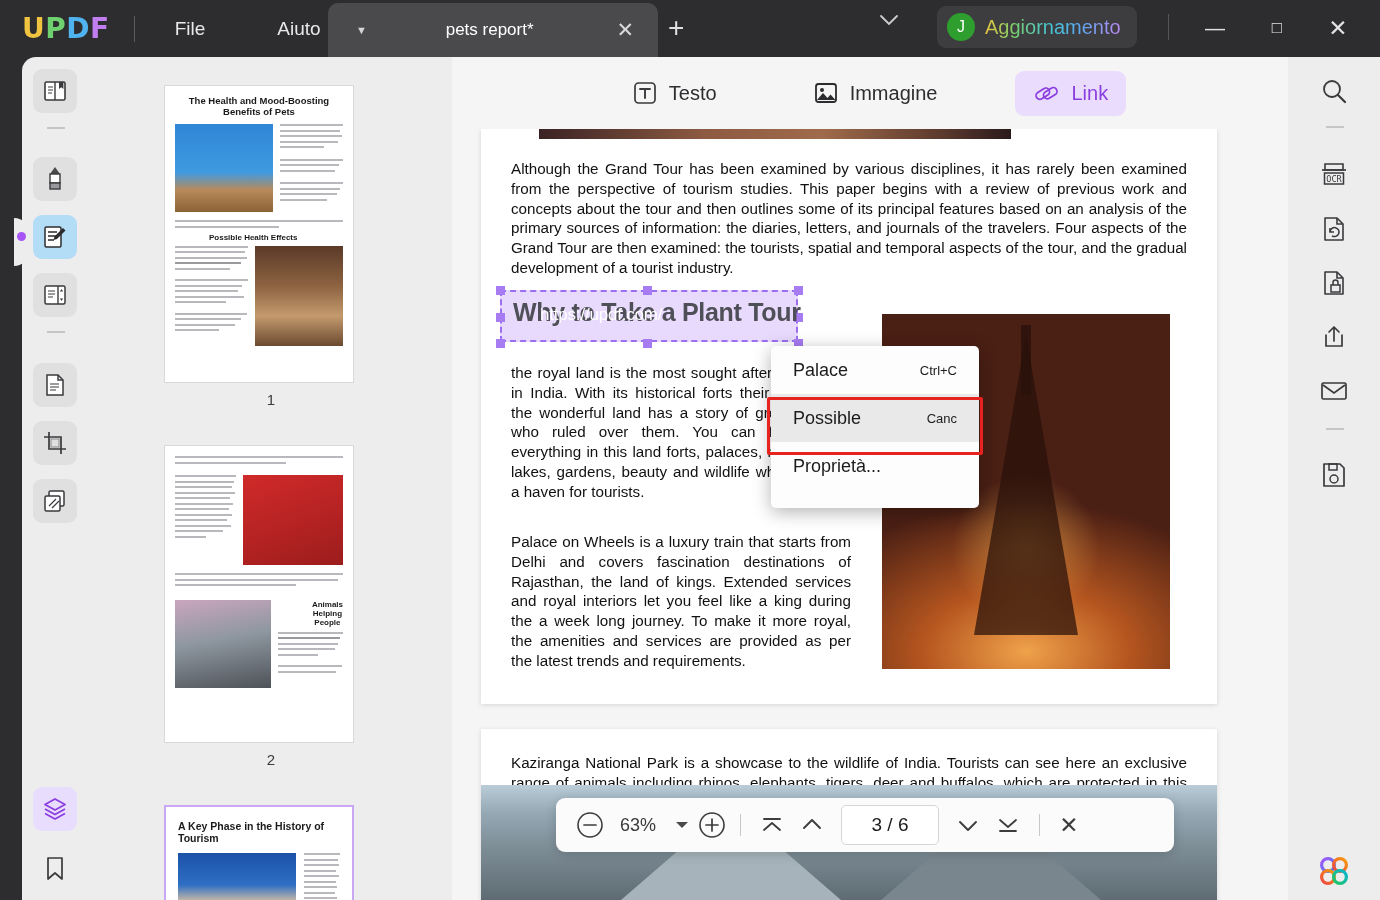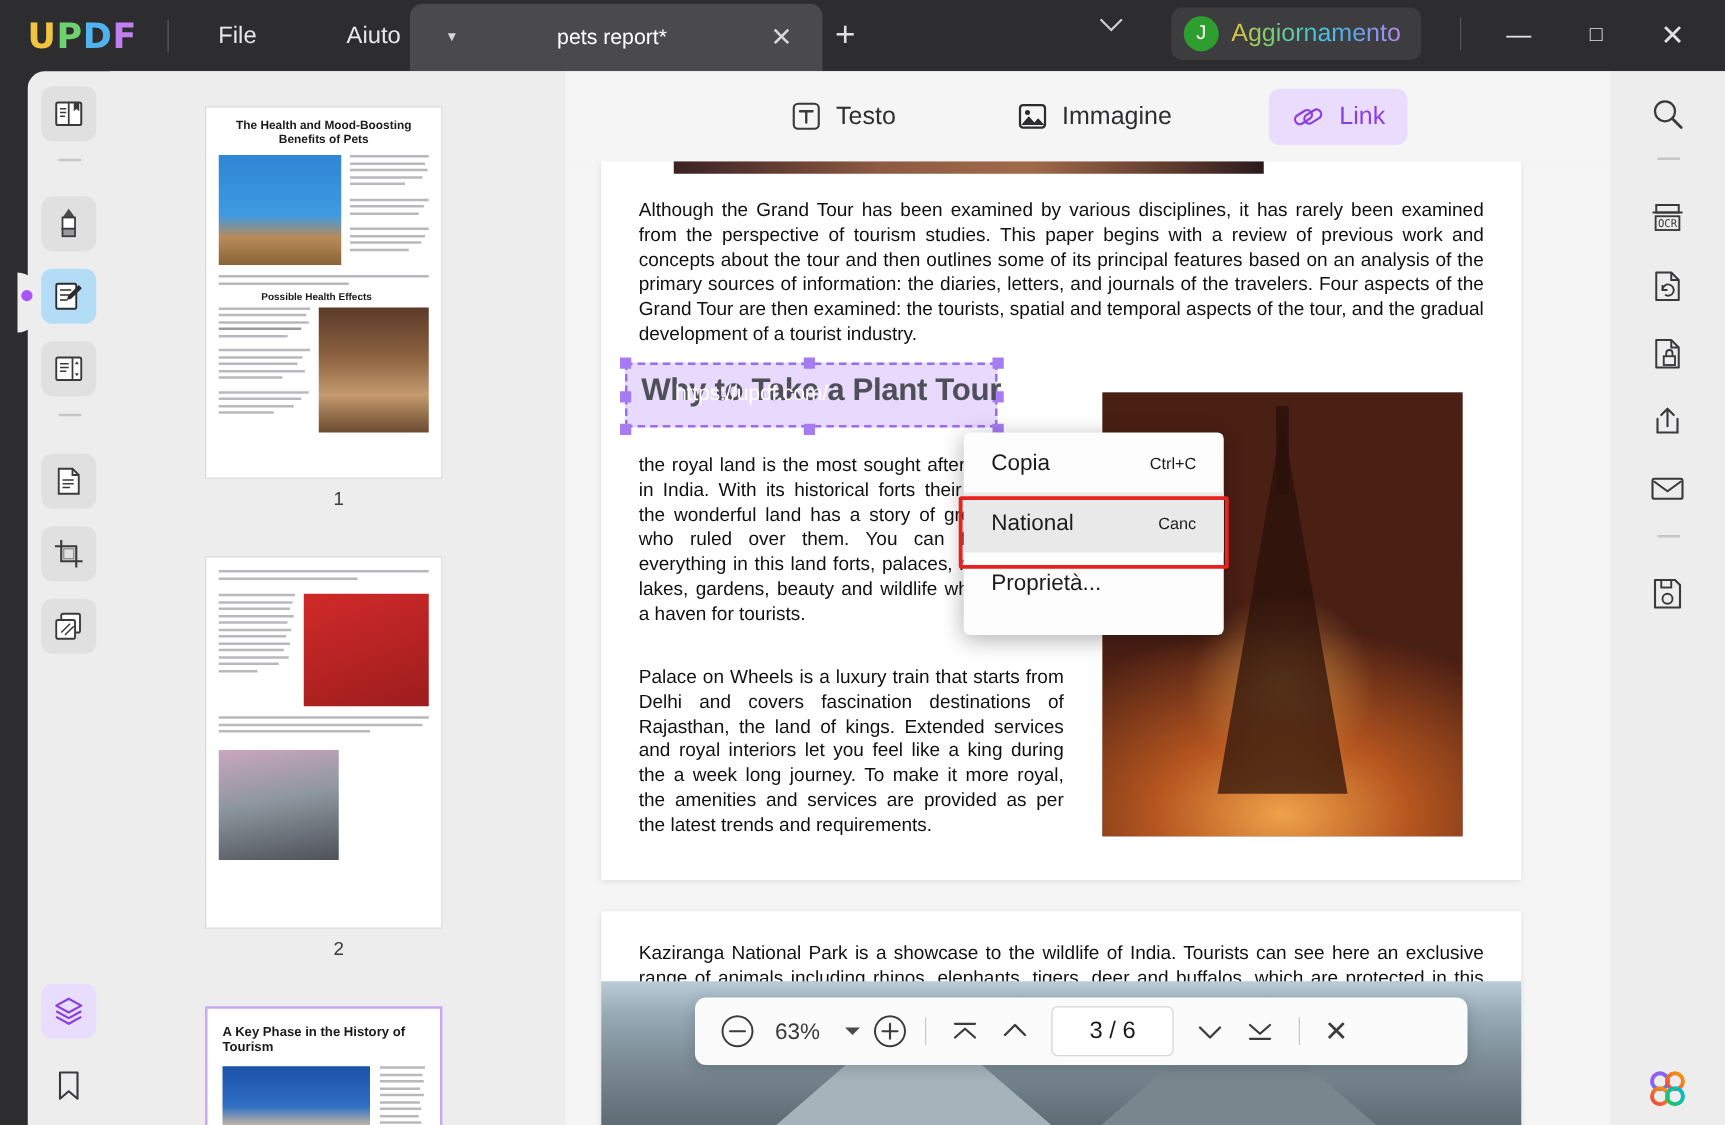--- a/index.html
+++ b/index.html
@@ -416,20 +416,33 @@
         </div>
         <div class="th-img" style="width:100px;height:90px;background:linear-gradient(160deg,#d02a2a,#b82323 50%,#9c1d1d);"></div>
       </div>
       <div style="padding:8px 10px 0" class="th-lines">
         <div class="th-line" style="width:100%"></div>
           <div class="th-line" style="width:97%"></div>
         <div class="th-line" style="width:72%"></div>
       </div>
       <div style="display:flex; gap:7px; padding:10px 10px 0;">
         <div class="th-img" style="width:96px;height:88px;background:linear-gradient(170deg,#caa6be,#8e97a0 45%,#4e5258);"></div>
+        <div style="flex:1">
+          <div class="th-sub" style="margin:0 0 5px; text-align:center">Animals Helping People</div>
+          <div class="th-lines">
+            <div class="th-line" style="width:100%"></div>
+              <div class="th-line d" style="width:96%"></div>
+            <div class="th-line" style="width:92%"></div>
+              <div class="th-line" style="width:88%"></div>
+            <div class="th-line" style="width:62%"></div>
+            <div style="height:6px"></div>
+            <div class="th-line" style="width:98%"></div>
+              <div class="th-line" style="width:90%"></div>
+          </div>
+        </div>
       </div>
     </div>
     <div class="thumb-num" style="top:694px">2</div>
 
     <div class="thumb active" style="top:748px; height:180px">
       <div class="th-title left" style="font-size:10.5px; margin:13px 12px 9px">A Key Phase in the History of Tourism</div>
       <div style="display:flex; gap:8px; padding:0 12px;">
         <div class="th-img" style="width:118px;height:80px;background:linear-gradient(180deg,#1b52a8,#2f6fc4 40%,#d8c0a0 62%,#b9926a 80%,#6d4f33);"></div>
         <div style="flex:1" class="th-lines">
           <div class="th-line" style="width:100%"></div>
@@ -502,25 +515,25 @@
     <div class="lhandle" style="left:292px; top:21px;"></div>
     <div class="lhandle" style="left:-6px;  top:47px;"></div>
     <div class="lhandle" style="left:141px; top:47px;"></div>
     <div class="lhandle" style="left:292px; top:47px;"></div>
   </div>
   <div class="linktitle">Why to Take a Plant Tour</div>
   <div class="linkurl">https://updf.com/</div>
 
   <div class="ctxmenu">
     <div class="ctxitem">
-      <span>Copia</span>
+      <span>Palace</span>
       <span class="sc">Ctrl+C</span>
     </div>
     <div class="ctxitem hl">
-      <span>National</span>
+      <span>Possible</span>
       <span class="sc">Canc</span>
     </div>
     <div class="ctxitem">
       <span>Proprietà...</span>
       <span class="sc"></span>
     </div>
   </div>
   <div class="ctxhl-ring"></div>
 
   <div class="pagebar">

